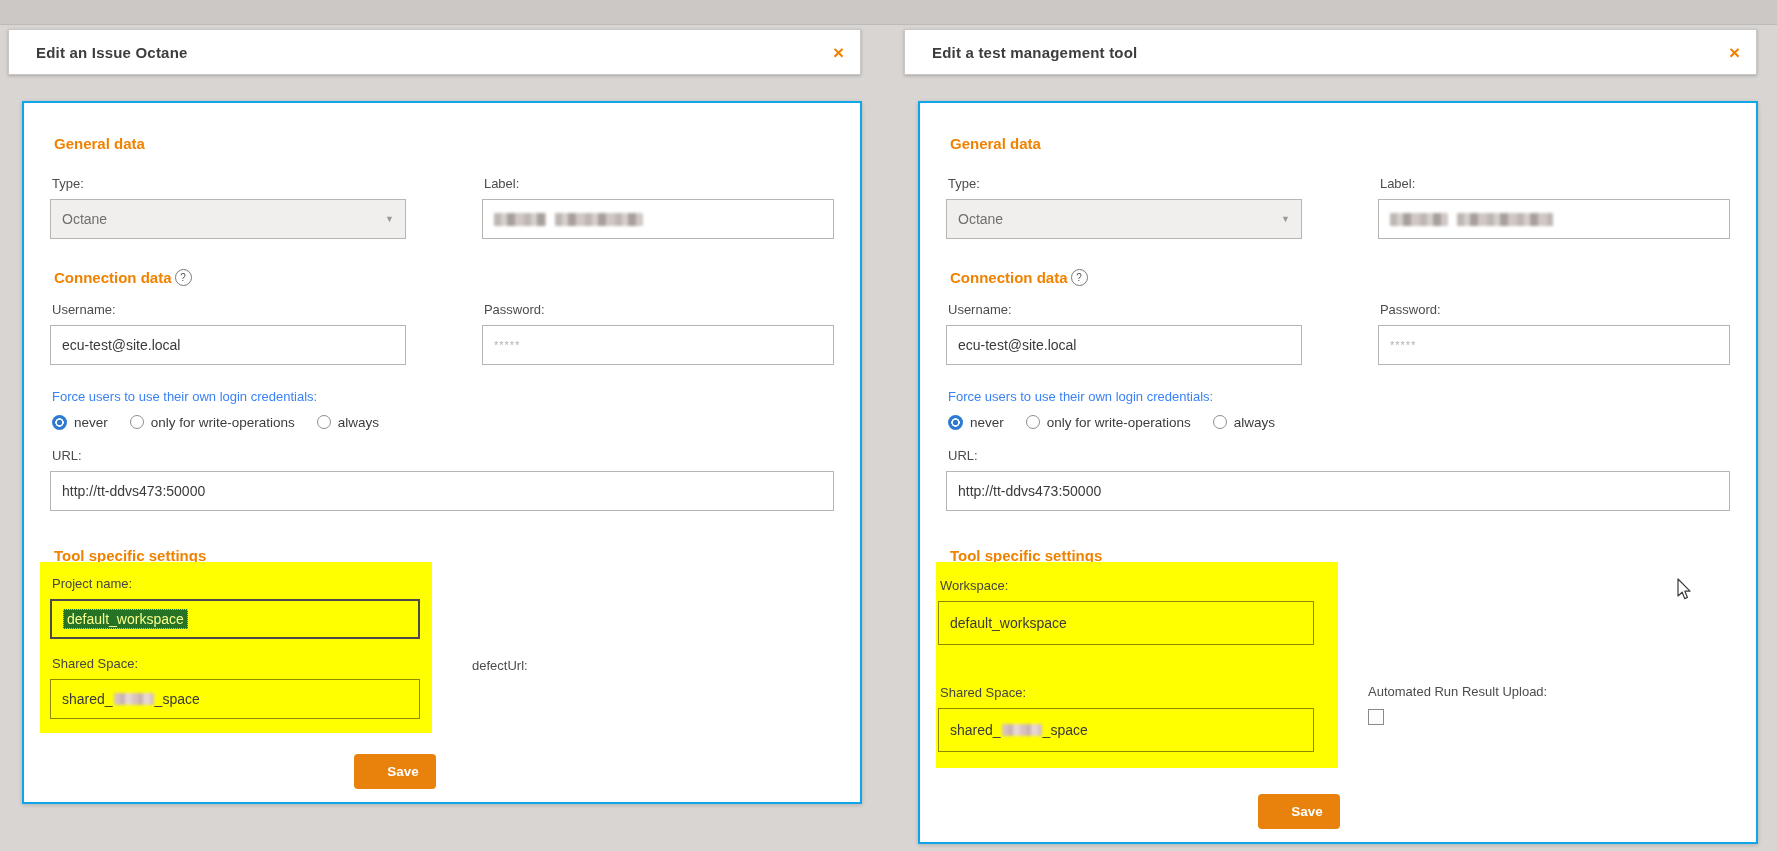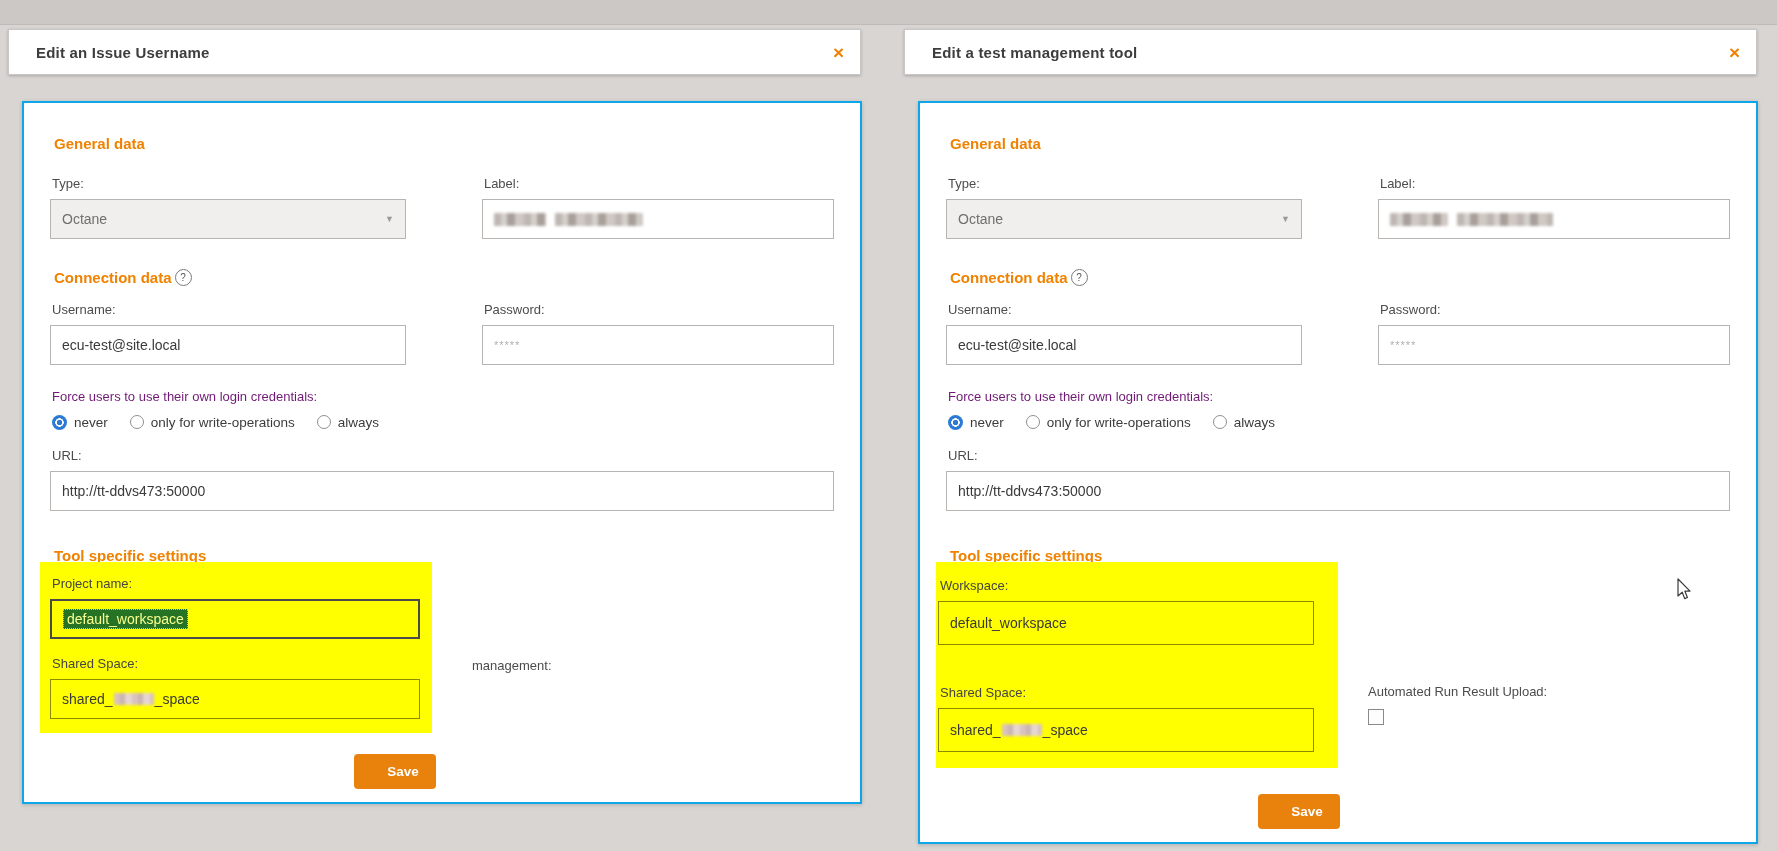--- a/index.html
+++ b/index.html
@@ -34,21 +34,21 @@
   .col1 { width:372px; }
   .col2 { width:368px; margin-left:48px; }
 
   .f-label { font-size:13px; color:#4c4c4c; display:block; margin:0 0 7px 2px; line-height:16px; }
   .inp { height:40px; border:1px solid #b7b4b2; background:#fff; display:flex; align-items:center;
          padding:0 11px; font-size:14px; color:#3a3a3a; box-sizing:border-box; width:100%; }
   .inp.disabled { background:#f0efed; color:#6f6f6f; justify-content:space-between; }
   .caret { font-size:9px; color:#9a9a9a; }
   .ph { color:#b3b0b0; font-size:11px; letter-spacing:1px; }
 
-  .force-label { font-size:13px; color:#701a75; margin:24px 0 0 2px; line-height:16px; }
+  .force-label { font-size:13px; color:#3b82f6; margin:24px 0 0 2px; line-height:16px; }
   .radios { display:flex; align-items:center; gap:22px; margin:9px 0 0 2px; height:16px; }
   .radio-opt { display:inline-flex; align-items:center; gap:7px; }
   .radio { width:14px; height:14px; border-radius:50%; border:1px solid #8f8f8f; background:#fff; box-sizing:border-box; }
   .radio.sel { border:none; width:15px; height:15px;
     background:radial-gradient(circle at 50% 50%, #2b7bd4 0 2.5px, #ffffff 3px 4px, #2b7bd4 4.5px 7.5px); }
   .radio-lb { font-size:13.5px; color:#3c3c3c; }
 
   .url-wrap { margin-top:18px; }
 
   .tool-row { position:relative; margin-top:8px; }
@@ -92,21 +92,21 @@
   #cursor { position:absolute; left:1676px; top:578px; width:16px; height:24px; }
 </style>
 </head>
 <body>
 
 <div id="canvas">
   <div id="topstrip"></div>
 
   <div class="dialog" id="dlg-left">
     <div class="hdr">
-      <span class="hdr-title">Edit an Issue Username</span>
+      <span class="hdr-title">Edit an Issue Octane</span>
       <span class="hdr-close">×</span>
     </div>
     <div class="bod">
 
       <div class="sec-h h-general">General data</div>
 
       <div class="grid2">
         <div class="col1">
           <span class="f-label">Type:</span>
           <div class="inp disabled">
@@ -175,21 +175,21 @@
             <span class="sel-text">default_workspace</span>
           </div>
           <span class="f-label lb2">Shared Space:</span>
           <div class="inp">
             <span>shared_</span>
               <span class="redact-mid"></span>
               <span>_space</span>
           </div>
         </div>
         <div class="side-col">
-          <span class="f-label">management:</span>
+          <span class="f-label">defectUrl:</span>
         </div>
       </div>
 
       <div class="save-btn">Save</div>
     </div>
   </div>
 
   <div class="dialog" id="dlg-right">
     <div class="hdr">
       <span class="hdr-title">Edit a test management tool</span>

